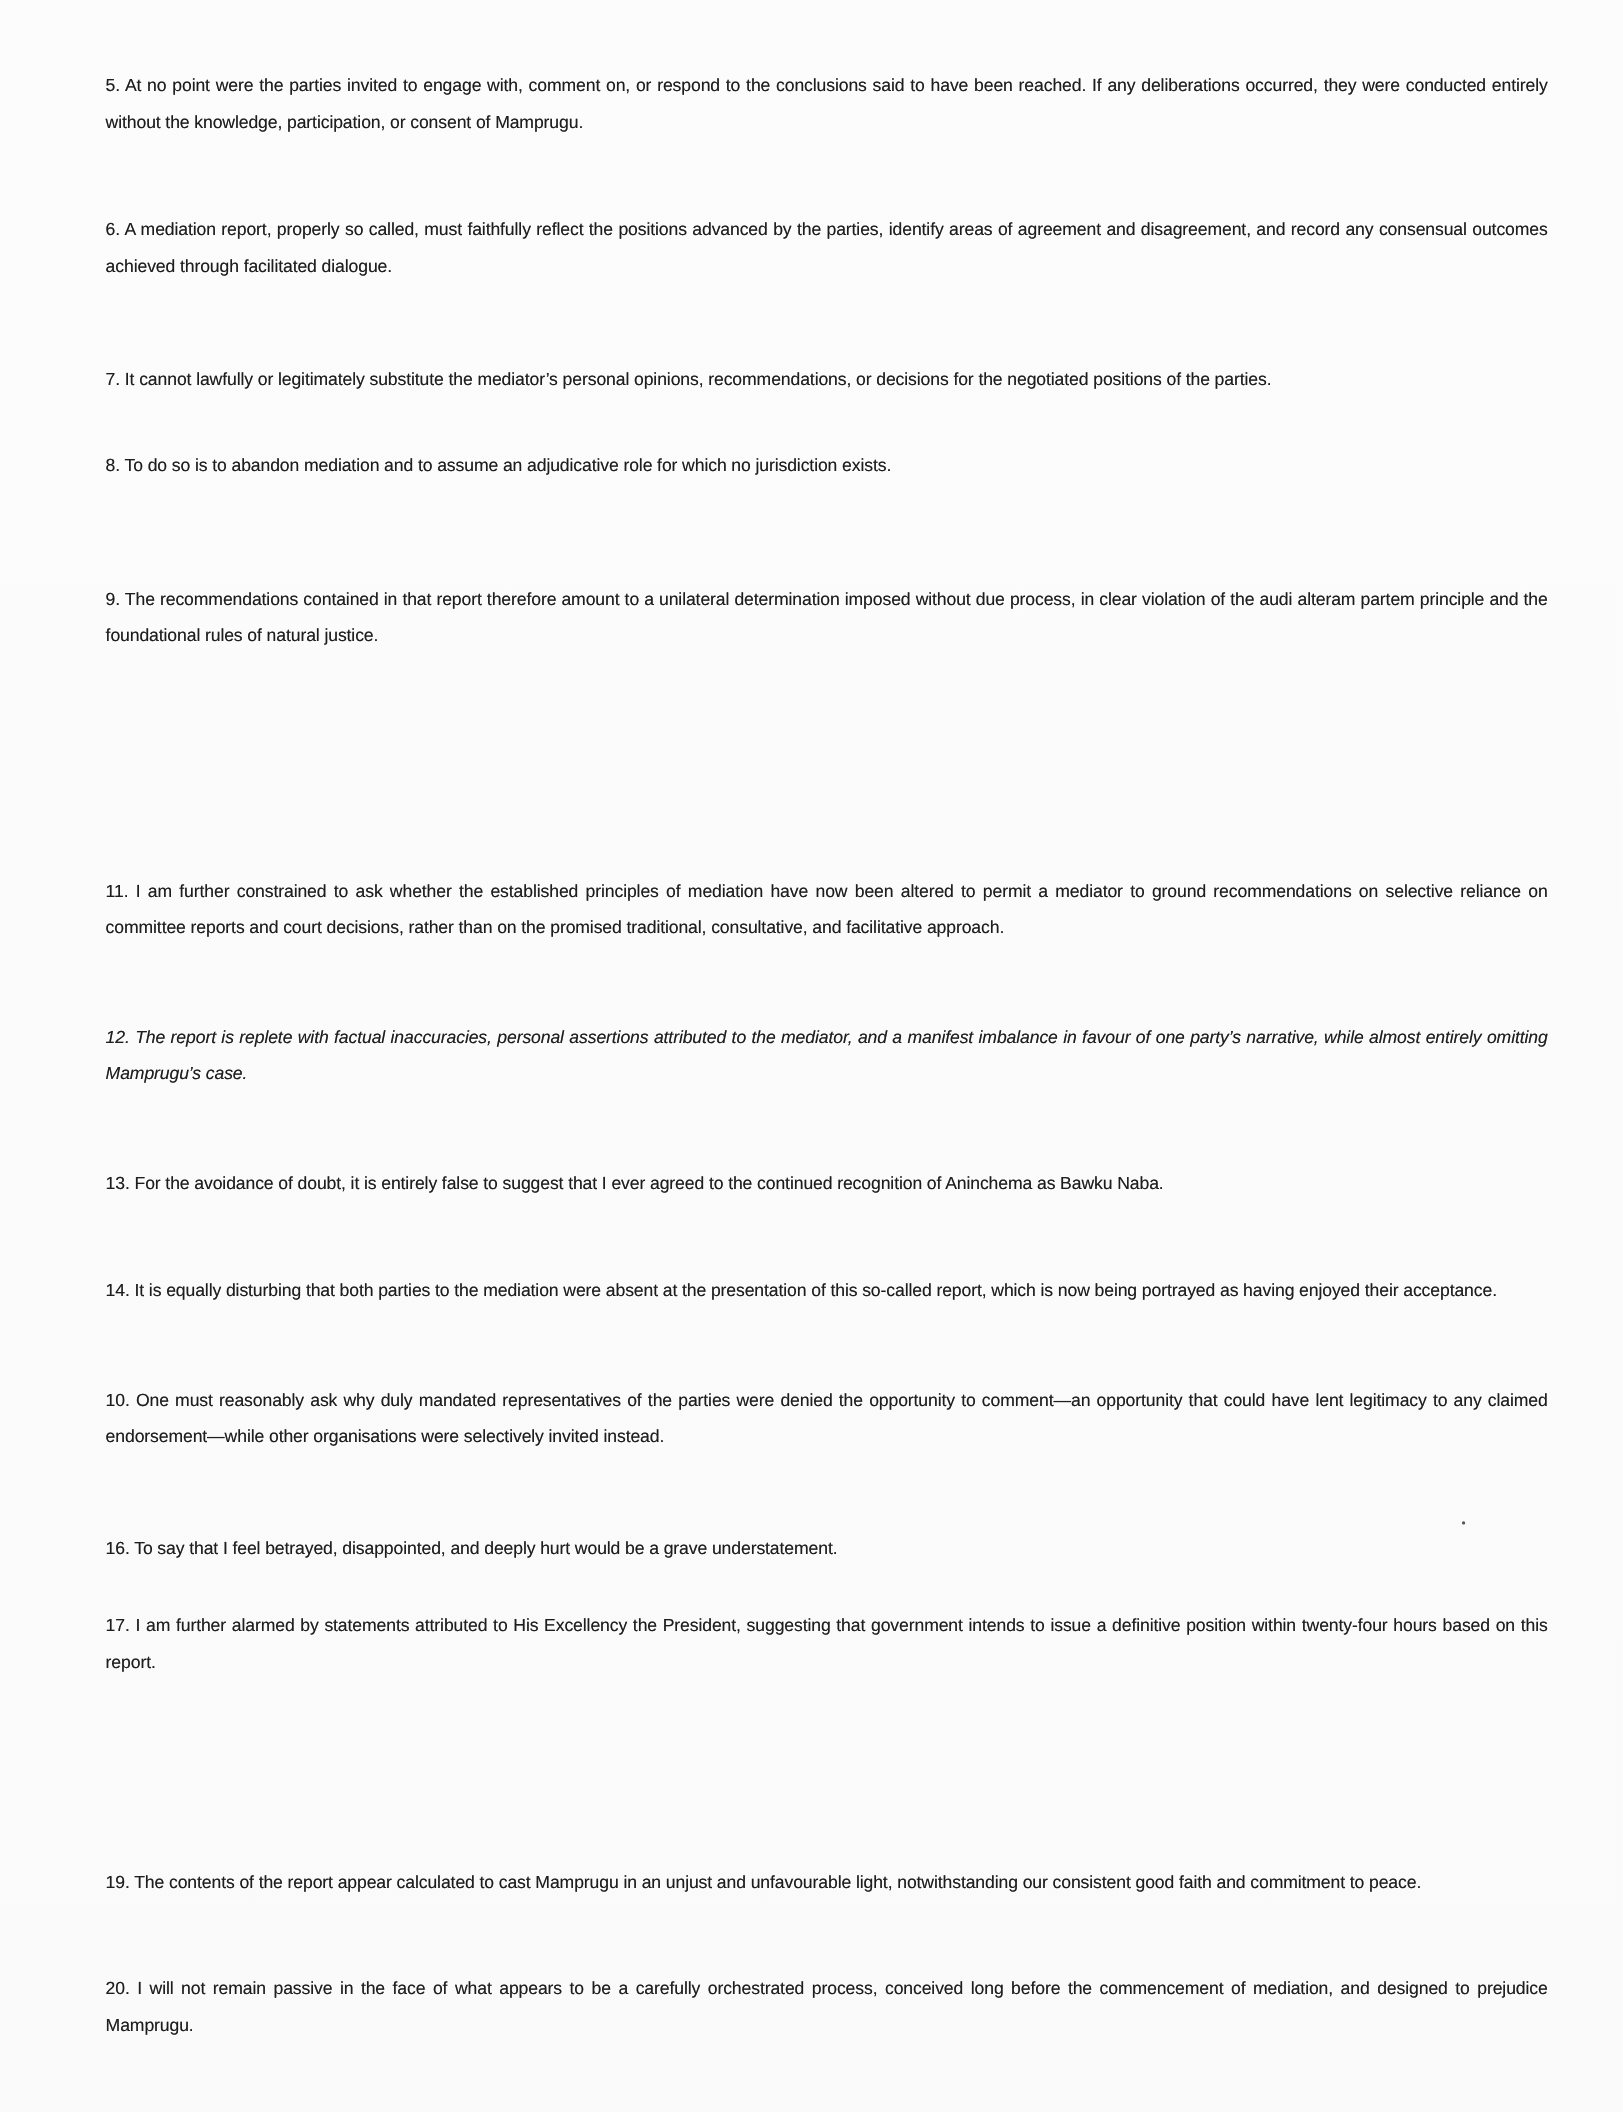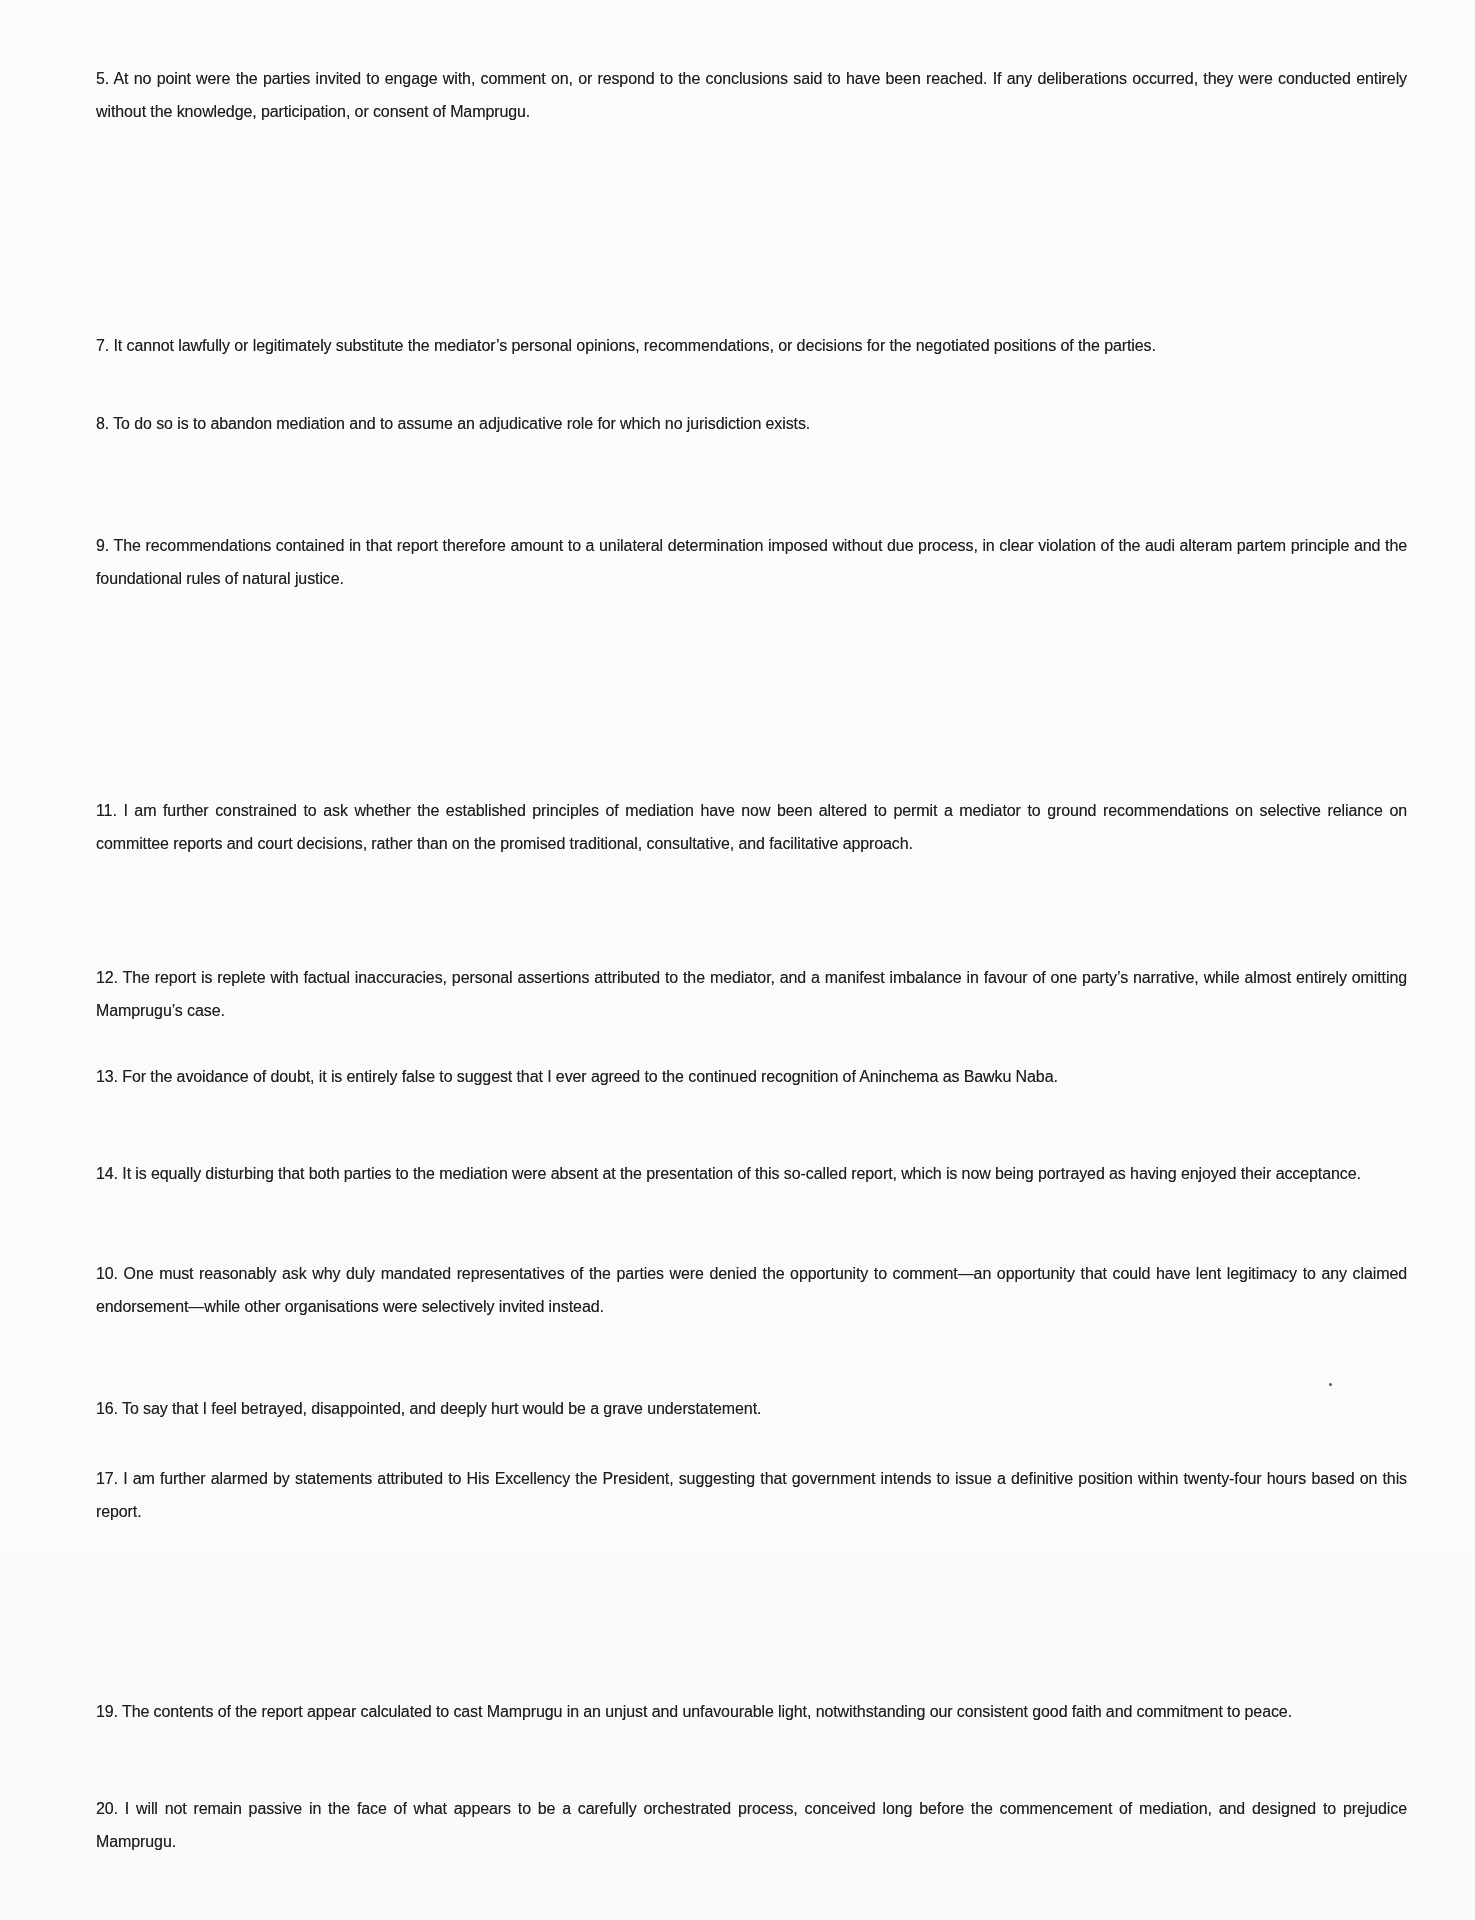--- a/index.html
+++ b/index.html
@@ -41,25 +41,26 @@
     border-radius: 50%;
     background: #555;
   }
 </style>
 </head>
 <body>
 
 <div class="page">
 
   <p class="para" style="top:47px;">5. At no point were the parties invited to engage with, comment on, or respond to the conclusions said to have been reached. If any deliberations occurred, they were conducted entirely without the knowledge, participation, or consent of Mamprugu.</p>
+  <p class="para" style="top:178px;">6. A mediation report, properly so called, must faithfully reflect the positions advanced by the parties, identify areas of agreement and disagreement, and record any consensual outcomes achieved through facilitated dialogue.</p>
   <p class="para" style="top:314px;">7. It cannot lawfully or legitimately substitute the mediator’s personal opinions, recommendations, or decisions for the negotiated positions of the parties.</p>
   <p class="para" style="top:392px;">8. To do so is to abandon mediation and to assume an adjudicative role for which no jurisdiction exists.</p>
   <p class="para" style="top:514px;">9. The recommendations contained in that report therefore amount to a unilateral determination imposed without due process, in clear violation of the audi alteram partem principle and the foundational rules of natural justice.</p>
   <p class="para" style="top:779px;">11. I am further constrained to ask whether the established principles of mediation have now been altered to permit a mediator to ground recommendations on selective reliance on committee reports and court decisions, rather than on the promised traditional, consultative, and facilitative approach.</p>
-  <p class="para" style="top:946px;">12. The report is replete with factual inaccuracies, personal assertions attributed to the mediator, and a manifest imbalance in favour of one party’s narrative, while almost entirely omitting Mamprugu’s case.</p>
+  <p class="para" style="top:912px;font-style:italic;">12. The report is replete with factual inaccuracies, personal assertions attributed to the mediator, and a manifest imbalance in favour of one party’s narrative, while almost entirely omitting Mamprugu’s case.</p>
   <p class="para" style="top:1045px;">13. For the avoidance of doubt, it is entirely false to suggest that I ever agreed to the continued recognition of Aninchema as Bawku Naba.</p>
   <p class="para" style="top:1142px;">14. It is equally disturbing that both parties to the mediation were absent at the presentation of this so-called report, which is now being portrayed as having enjoyed their acceptance.</p>
   <p class="para" style="top:1242px;">10. One must reasonably ask why duly mandated representatives of the parties were denied the opportunity to comment—an opportunity that could have lent legitimacy to any claimed endorsement—while other organisations were selectively invited instead.</p>
   <p class="para" style="top:1377px;">16. To say that I feel betrayed, disappointed, and deeply hurt would be a grave understatement.</p>
   <p class="para" style="top:1447px;">17. I am further alarmed by statements attributed to His Excellency the President, suggesting that government intends to issue a definitive position within twenty-four hours based on this report.</p>
   <p class="para" style="top:1680px;">19. The contents of the report appear calculated to cast Mamprugu in an unjust and unfavourable light, notwithstanding our consistent good faith and commitment to peace.</p>
   <p class="para" style="top:1777px;">20. I will not remain passive in the face of what appears to be a carefully orchestrated process, conceived long before the commencement of mediation, and designed to prejudice Mamprugu.</p>
 
   <div class="artifact" style="left:1329px; top:1383px;"></div>
 </div>

